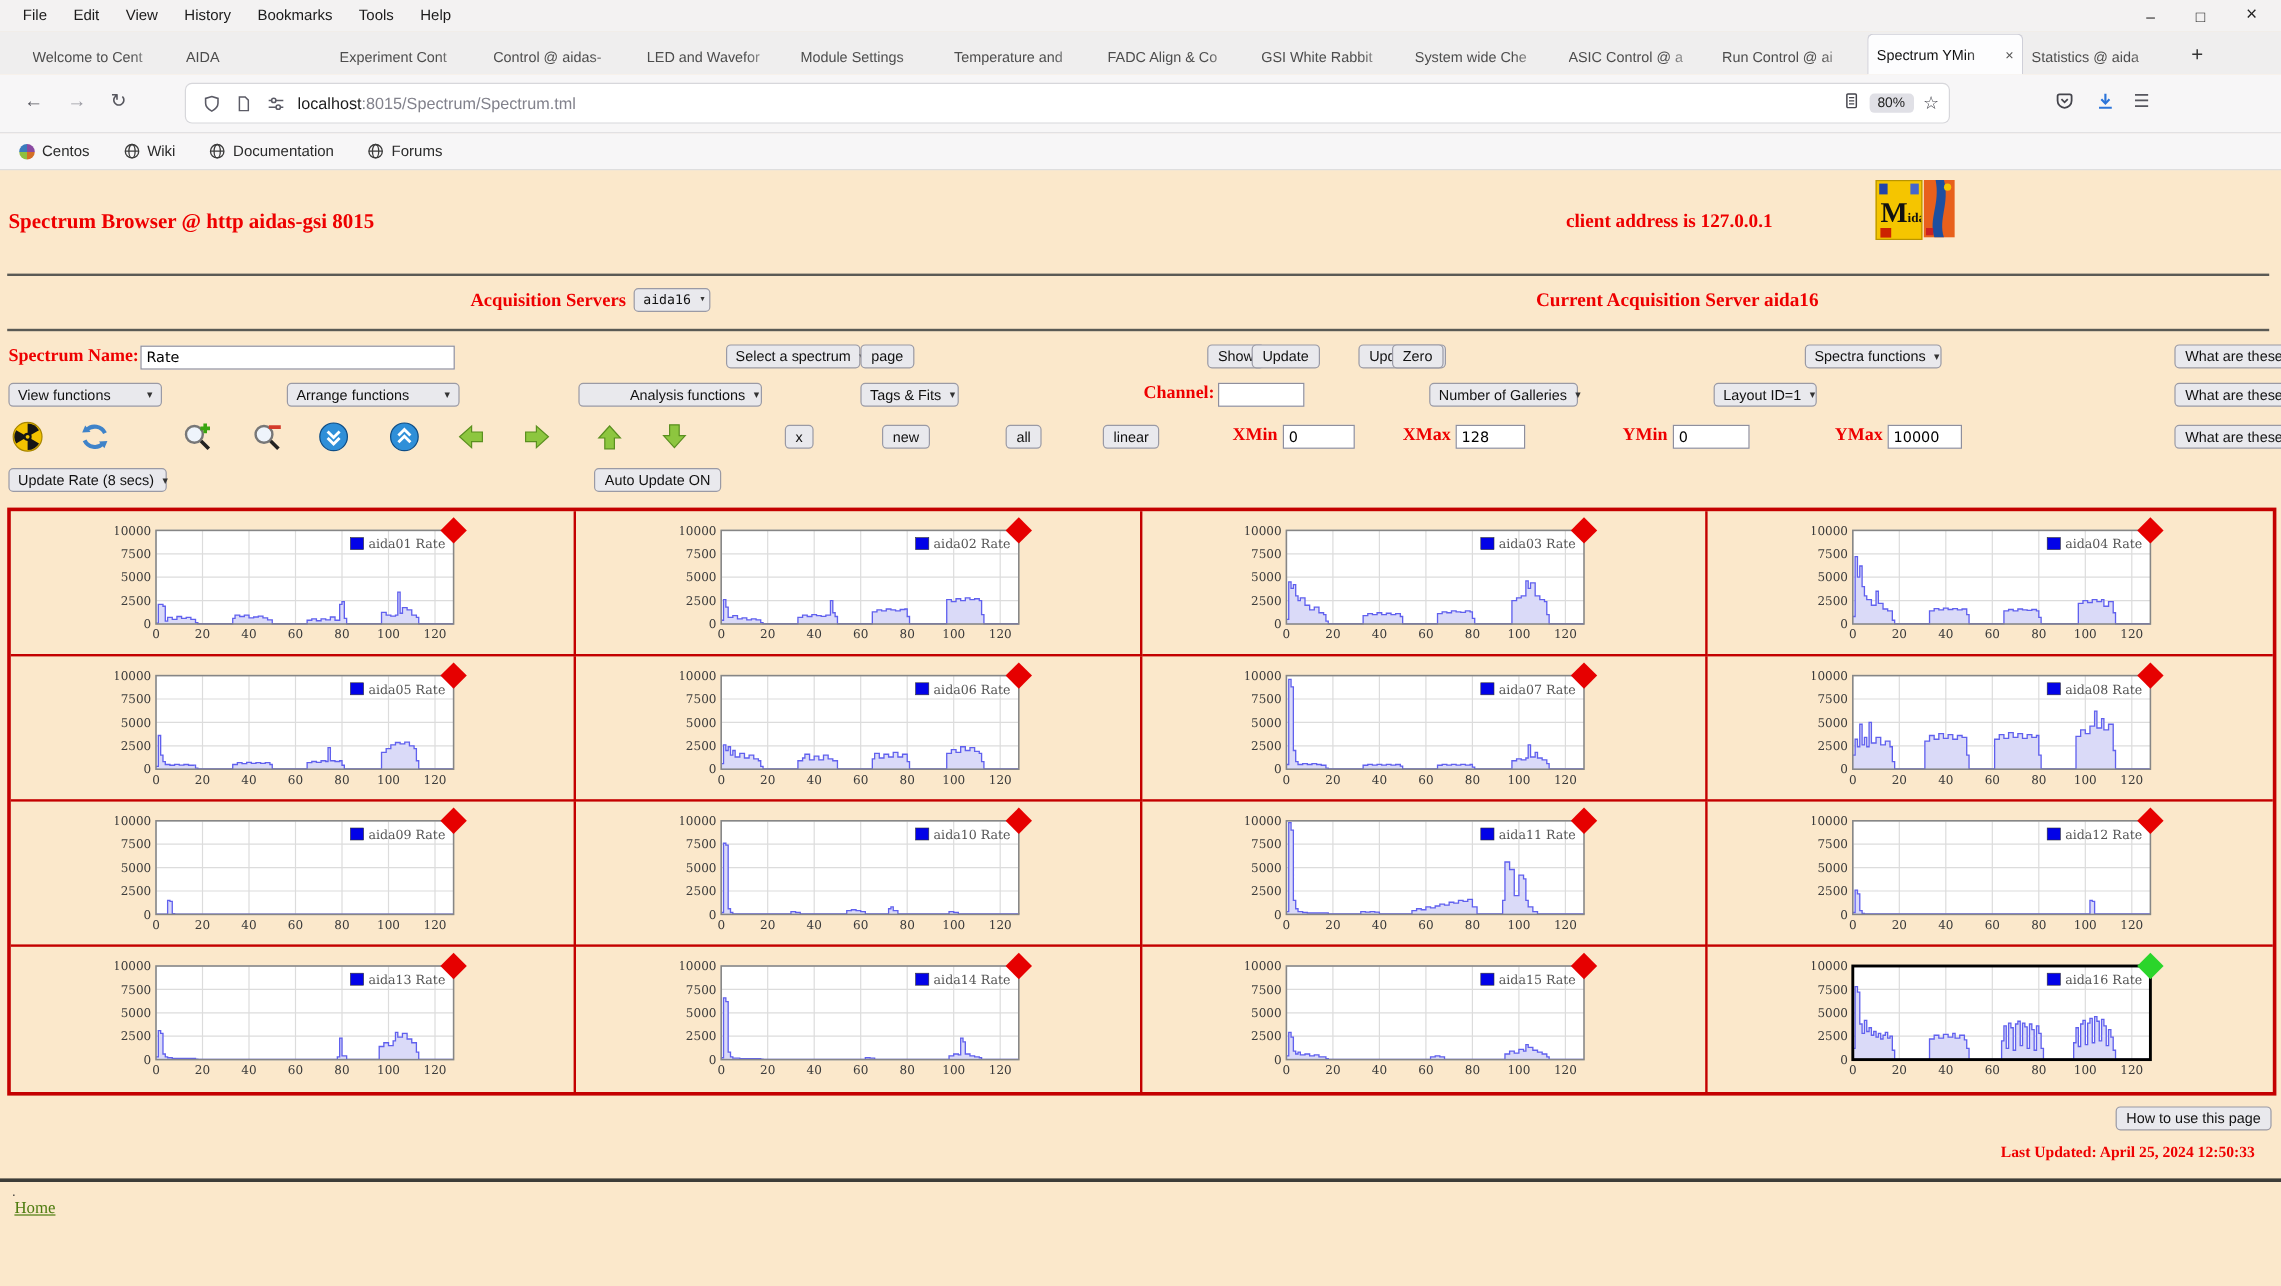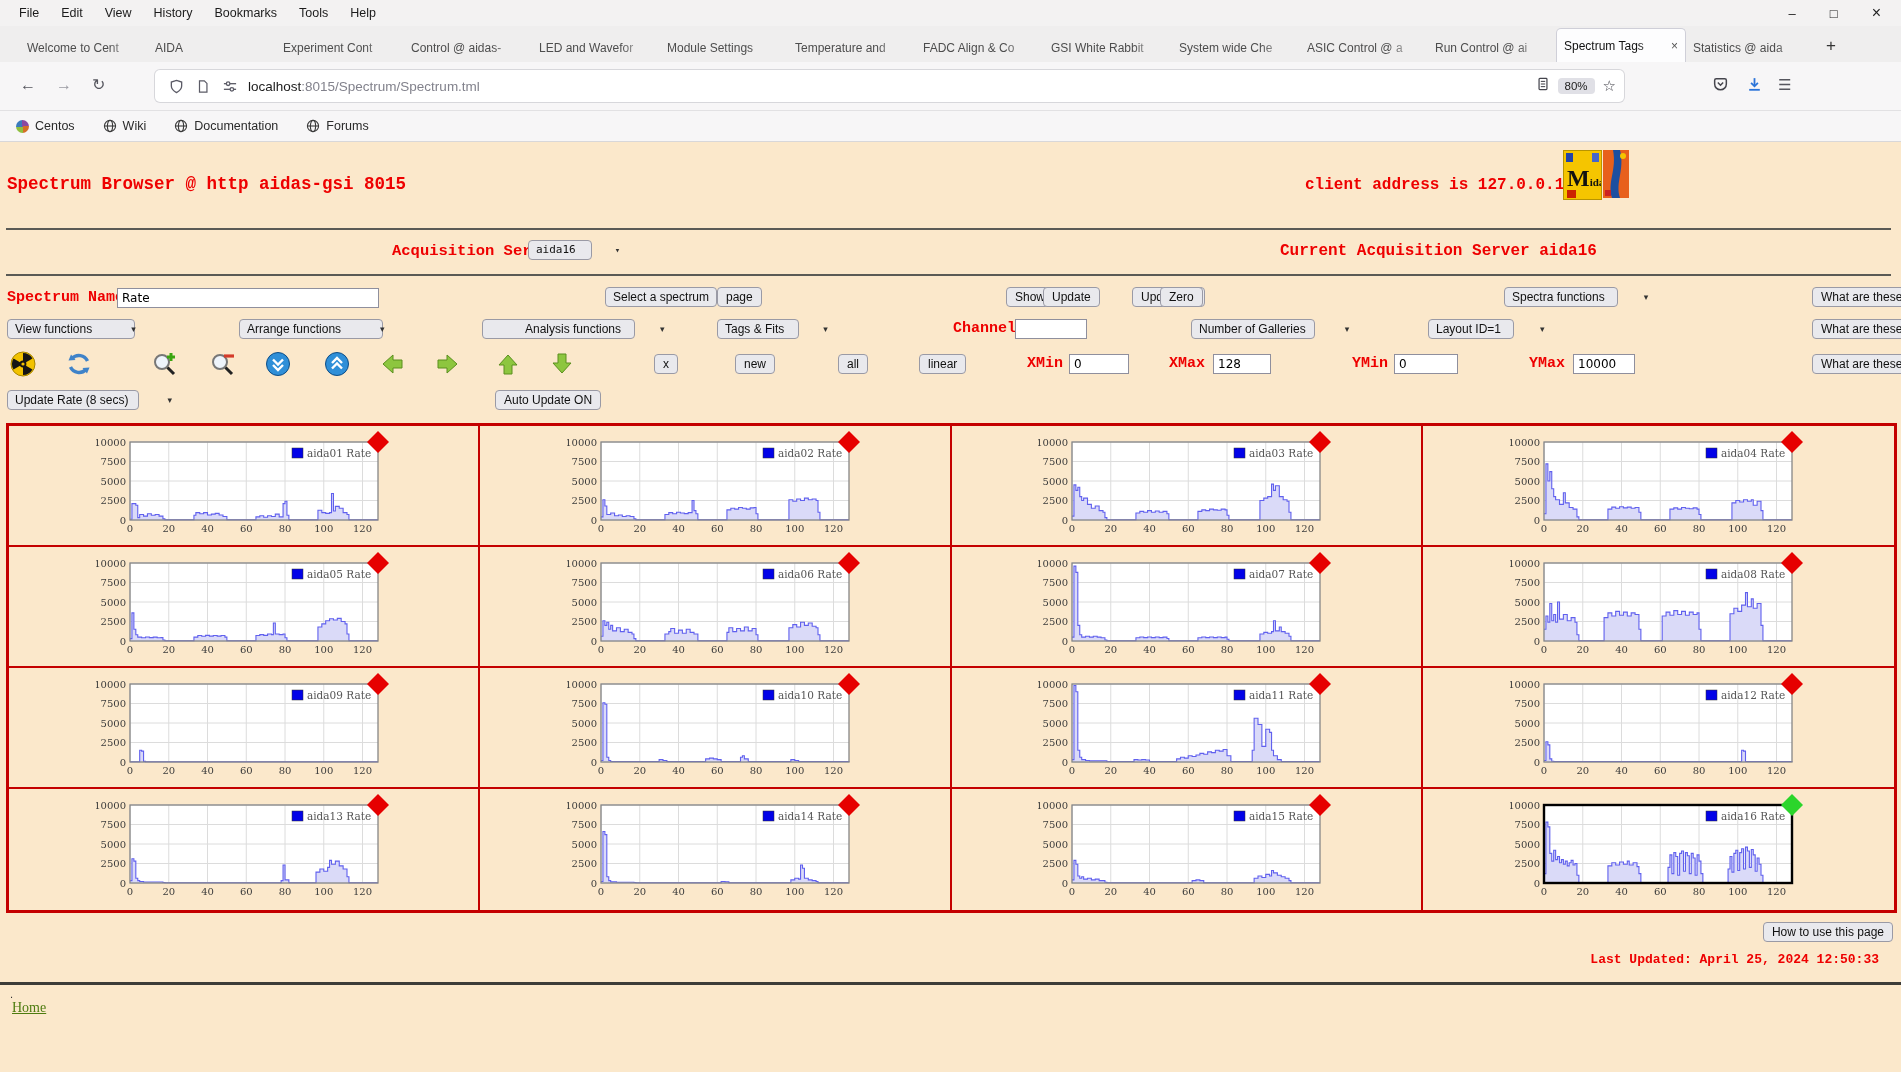--- a/index.html
+++ b/index.html
@@ -25,26 +25,26 @@
   #url-text .dim{color:#82828c;}
   #urlbar-right{margin-left:auto;display:flex;align-items:center;gap:8px;}
   #zoom-pill{background:#e0e0e6;border-radius:4px;font-size:11.5px;color:#222;padding:2px 7px;}
   #bookmarksbar{height:30px;background:#f7f6f7;border-bottom:1px solid #d8d7d9;display:flex;align-items:center;gap:28px;padding-left:16px;font-size:12.5px;color:#2a2a2a;}
   .bm{display:inline-flex;align-items:center;gap:6px;}
   .centos-dot{width:13px;height:13px;border-radius:50%;
     background:conic-gradient(#8a49a1 0 25%,#d46f27 25% 50%,#8fbf3f 50% 75%,#3a7bbd 75% 100%);}
   
   #content{position:relative;width:1901px;height:932px;background:#fbe8cb;}
   .abs{position:absolute;}
-  .rserif{font-family:Liberation Mono, monospace;font-weight:bold;color:#ee0000;}
+  .rserif{font-family:Liberation Serif, serif;font-weight:bold;color:#ee0000;}
   .hline{position:absolute;left:6px;right:10px;border-top:2px solid #5a5a55;}
   .btn{display:inline-block;background:#e9e9ed;border:1px solid #9a9aa5;border-radius:4px;font-size:12px;
     color:#111;padding:2px 8px;line-height:14px;white-space:nowrap;}
   .fsel{position:absolute;display:inline-flex;align-items:center;justify-content:space-between;background:#e9e9ed;
-    border:1px solid #9a9aa5;border-radius:4px;font-size:12px;color:#111;padding:2px 7px;line-height:14px;white-space:nowrap;gap:32px;}
+    border:1px solid #9a9aa5;border-radius:4px;font-size:12px;color:#111;padding:2px 7px;line-height:14px;white-space:nowrap;}
   .fsel .chev{font-size:9px;color:#333;margin-left:7px;}
   .tinput{position:absolute;background:#fff;border:1px solid #8f8f9d;height:16px;font-size:12px;padding:1px 4px;
     font-family:"DejaVu Sans",sans-serif;}
   .icon26{position:absolute;width:26px;height:26px;}
   
   #grid{position:absolute;top:281px;left:6px;width:1885px;height:484px;display:grid;
     grid-template-columns:repeat(4,1fr);grid-template-rows:repeat(4,1fr);border:3px solid #c40000;background:#fbe8cb;}
   .cell{border-right:2px solid #c40000;border-bottom:2px solid #c40000;display:flex;justify-content:center;align-items:flex-start;overflow:hidden;}
   .cell:nth-child(4n){border-right:none;}
   .cell:nth-child(n+13){border-bottom:none;}
@@ -111,21 +111,21 @@
     <div class="tab">
       <span class="tab-label">System wide Che</span>
     </div>
     <div class="tab">
       <span class="tab-label">ASIC Control @ a</span>
     </div>
     <div class="tab">
       <span class="tab-label">Run Control @ ai</span>
     </div>
     <div class="tab active">
-      <span class="tab-label">Spectrum Tags</span>
+      <span class="tab-label">Spectrum YMin</span>
       <span class="tab-close">×</span>
     </div>
     <div class="tab">
       <span class="tab-label">Statistics @ aida</span>
     </div>
     <span id="newtab">+</span>
   </div>
 
 <div id="navbar">
   <span class="nav-ico" style="left:20px;">←</span>

